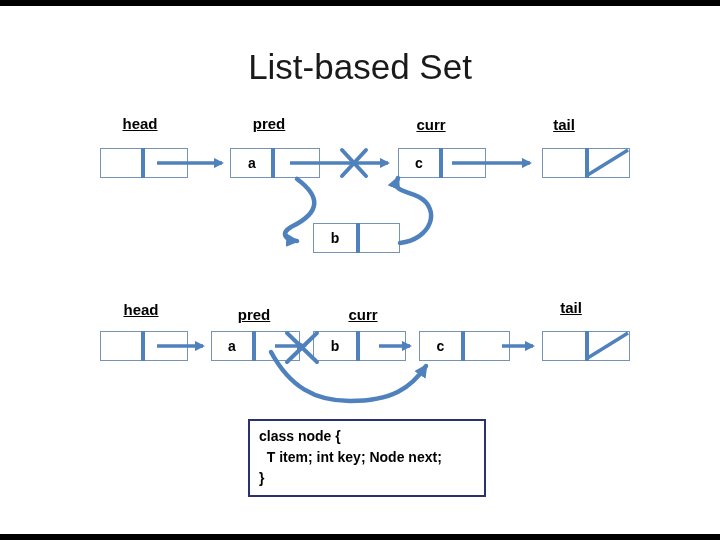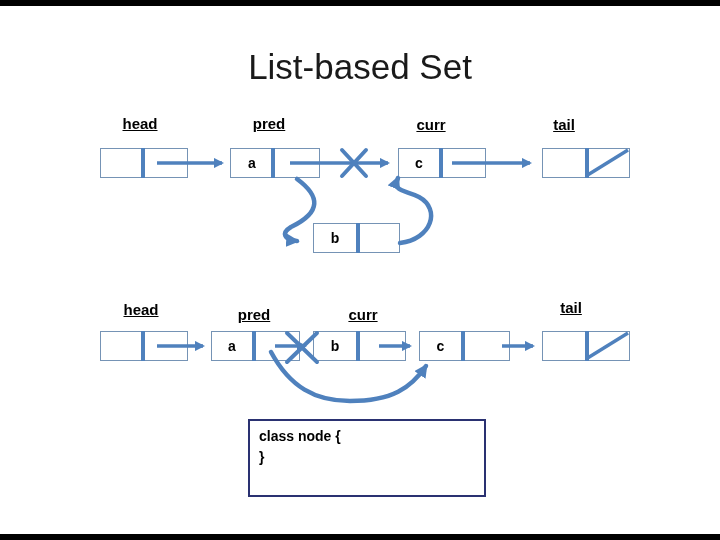--- a/index.html
+++ b/index.html
@@ -147,16 +147,17 @@
     <g>
       <line class="stroke xmark" x1="287" y1="333" x2="317" y2="362"></line>
       <line class="stroke xmark" x1="317" y1="333" x2="287" y2="362"></line>
     </g>
     <path class="stroke thick" d="M 271,352 C 290,387 315,401 350,401 C 392,401 411,388 426,366" marker-end="url(#ah)"></path>
     <line class="stroke thin" x1="586" y1="359" x2="628" y2="333"></line>
   </svg>
 
   <div class="code-box">
     <div class="code-line">class node {</div>
+    <div class="code-line">  T item; int key; Node next;</div>
     <div class="code-line">}</div>
   </div>
 
 </div>
 
 </body></html>

